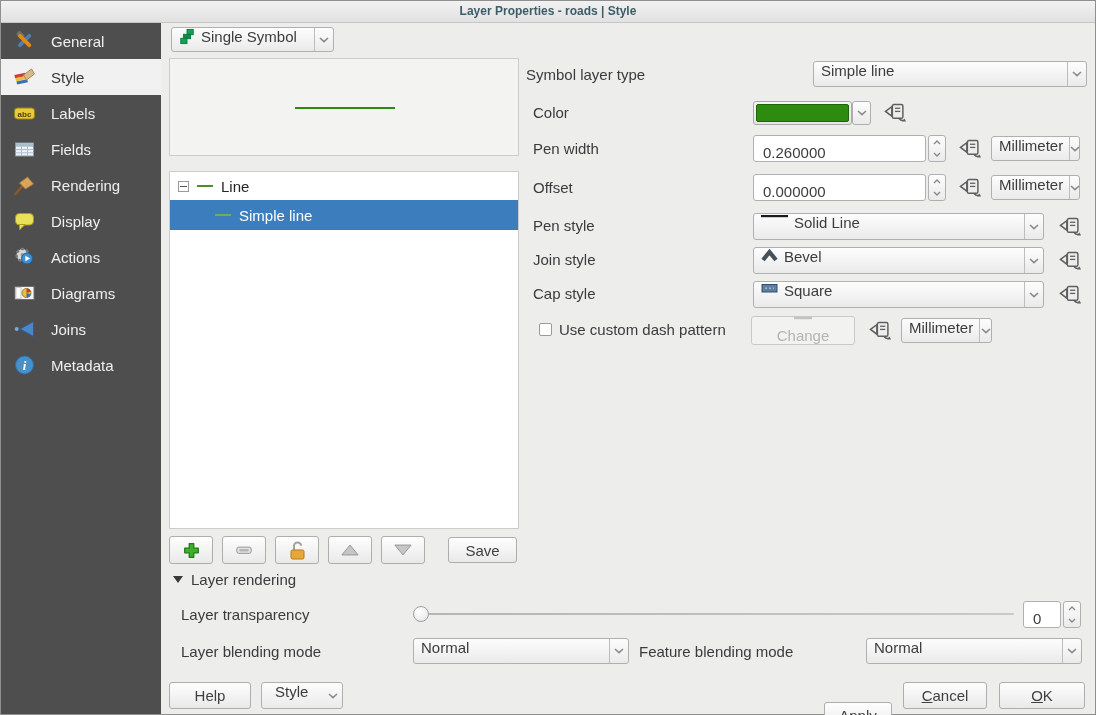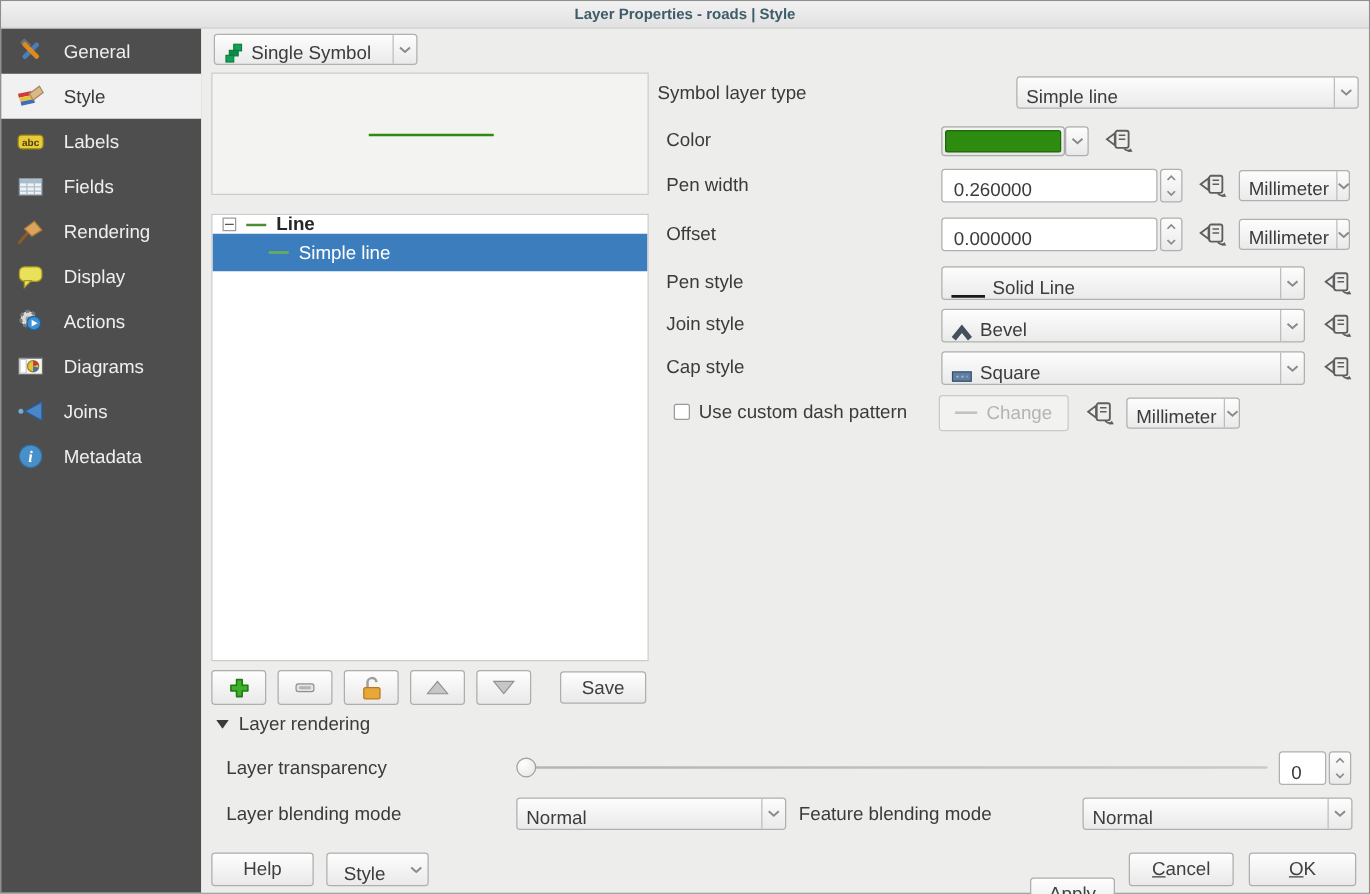--- a/index.html
+++ b/index.html
@@ -14,45 +14,45 @@
   .sidebar { position:absolute; left:0; top:22px; bottom:0; width:160px; background:#4e4e4e; }
   .side-item { height:36px; display:flex; align-items:center; padding-left:12px; gap:15px;
     font-size:15px; color:#efefef; cursor:default; }
   .side-item.selected { background:#f0f1f0; color:#3a3a3a; }
   .side-item svg { flex:0 0 auto; }
 
   .content { position:absolute; left:160px; top:22px; right:0; bottom:0; background:#ededec; }
 
   .btn { position:absolute; border:1px solid #aeaeae; border-radius:3px;
     background:linear-gradient(#fefefe,#e9e9e9); font-size:15px; color:#3f3f3f;
-    display:flex; align-items:center; justify-content:center; gap:7px; }
+    display:flex; align-items:center; justify-content:center; gap:7px;flex-direction:column; }
   .btn.disabled { background:#f2f2f1; border-color:#c9c9c9; color:#b4b4b4; }
 
   .combo { position:absolute; border:1px solid #b0b0b0; border-radius:3px;
     background:linear-gradient(#fdfdfd,#eaeaea); font-size:15px; color:#3c3c3c;
-    display:flex; align-items:flex-end; padding-left:7px; gap:6px; }
+    display:flex; align-items:flex-start; padding-left:7px; gap:6px; }
   .combo .arrow { margin-left:auto; width:19px; align-self:stretch; border-left:1px solid #bdbdbd;
     display:flex; align-items:center; justify-content:center; }
 
   .spinbox { position:absolute; background:#fff; border:1px solid #b0b0b0; border-radius:3px;
     font-size:15px; color:#3c3c3c; display:flex; align-items:flex-end; padding-left:9px; }
   .updown { position:absolute; display:flex; flex-direction:column; border:1px solid #b0b0b0;
     border-radius:3px; background:linear-gradient(#fdfdfd,#eaeaea); overflow:hidden; }
   .updown span { flex:1; display:flex; align-items:center; justify-content:center; }
 
   .flabel { position:absolute; font-size:15px; color:#3b3b3b; line-height:27px; white-space:nowrap; }
 
   .preview-box { position:absolute; left:8px; top:35px; width:350px; height:98px;
     background:#f3f3f2; border:1px solid #cccccc; }
   .preview-line { position:absolute; left:125px; top:48px; width:100px; height:2px; background:#2d8b0f; }
 
   .tree-box { position:absolute; left:8px; top:148px; width:350px; height:358px;
     background:#ffffff; border:1px solid #cccccc; overflow:hidden; }
-  .tree-row1 { height:15px; display:flex; align-items:center; gap:8px; padding-left:8px;
-    font-size:15px; font-weight:bold; color:#262626; }
+  .tree-row1 { height:28px; display:flex; align-items:center; gap:8px; padding-left:8px;
+    font-size:15px; font-weight:normal; color:#262626; }
   .tree-row2 { height:30px; display:flex; align-items:center; gap:8px; padding-left:45px;
     font-size:15px; color:#ffffff; background:#3c7ebd; }
   .expander { width:11px; height:11px; border:1px solid #9a9a9a; background:#fff;
     display:flex; align-items:center; justify-content:center; }
   .expander i { display:block; width:7px; height:1px; background:#555; }
   .tree-dash { width:16px; height:2px; background:#4a8f2f; }
   .tree-dash.light { background:#6fae54; }
 
   .dd-icon { position:absolute; width:24px; height:20px; }
 

